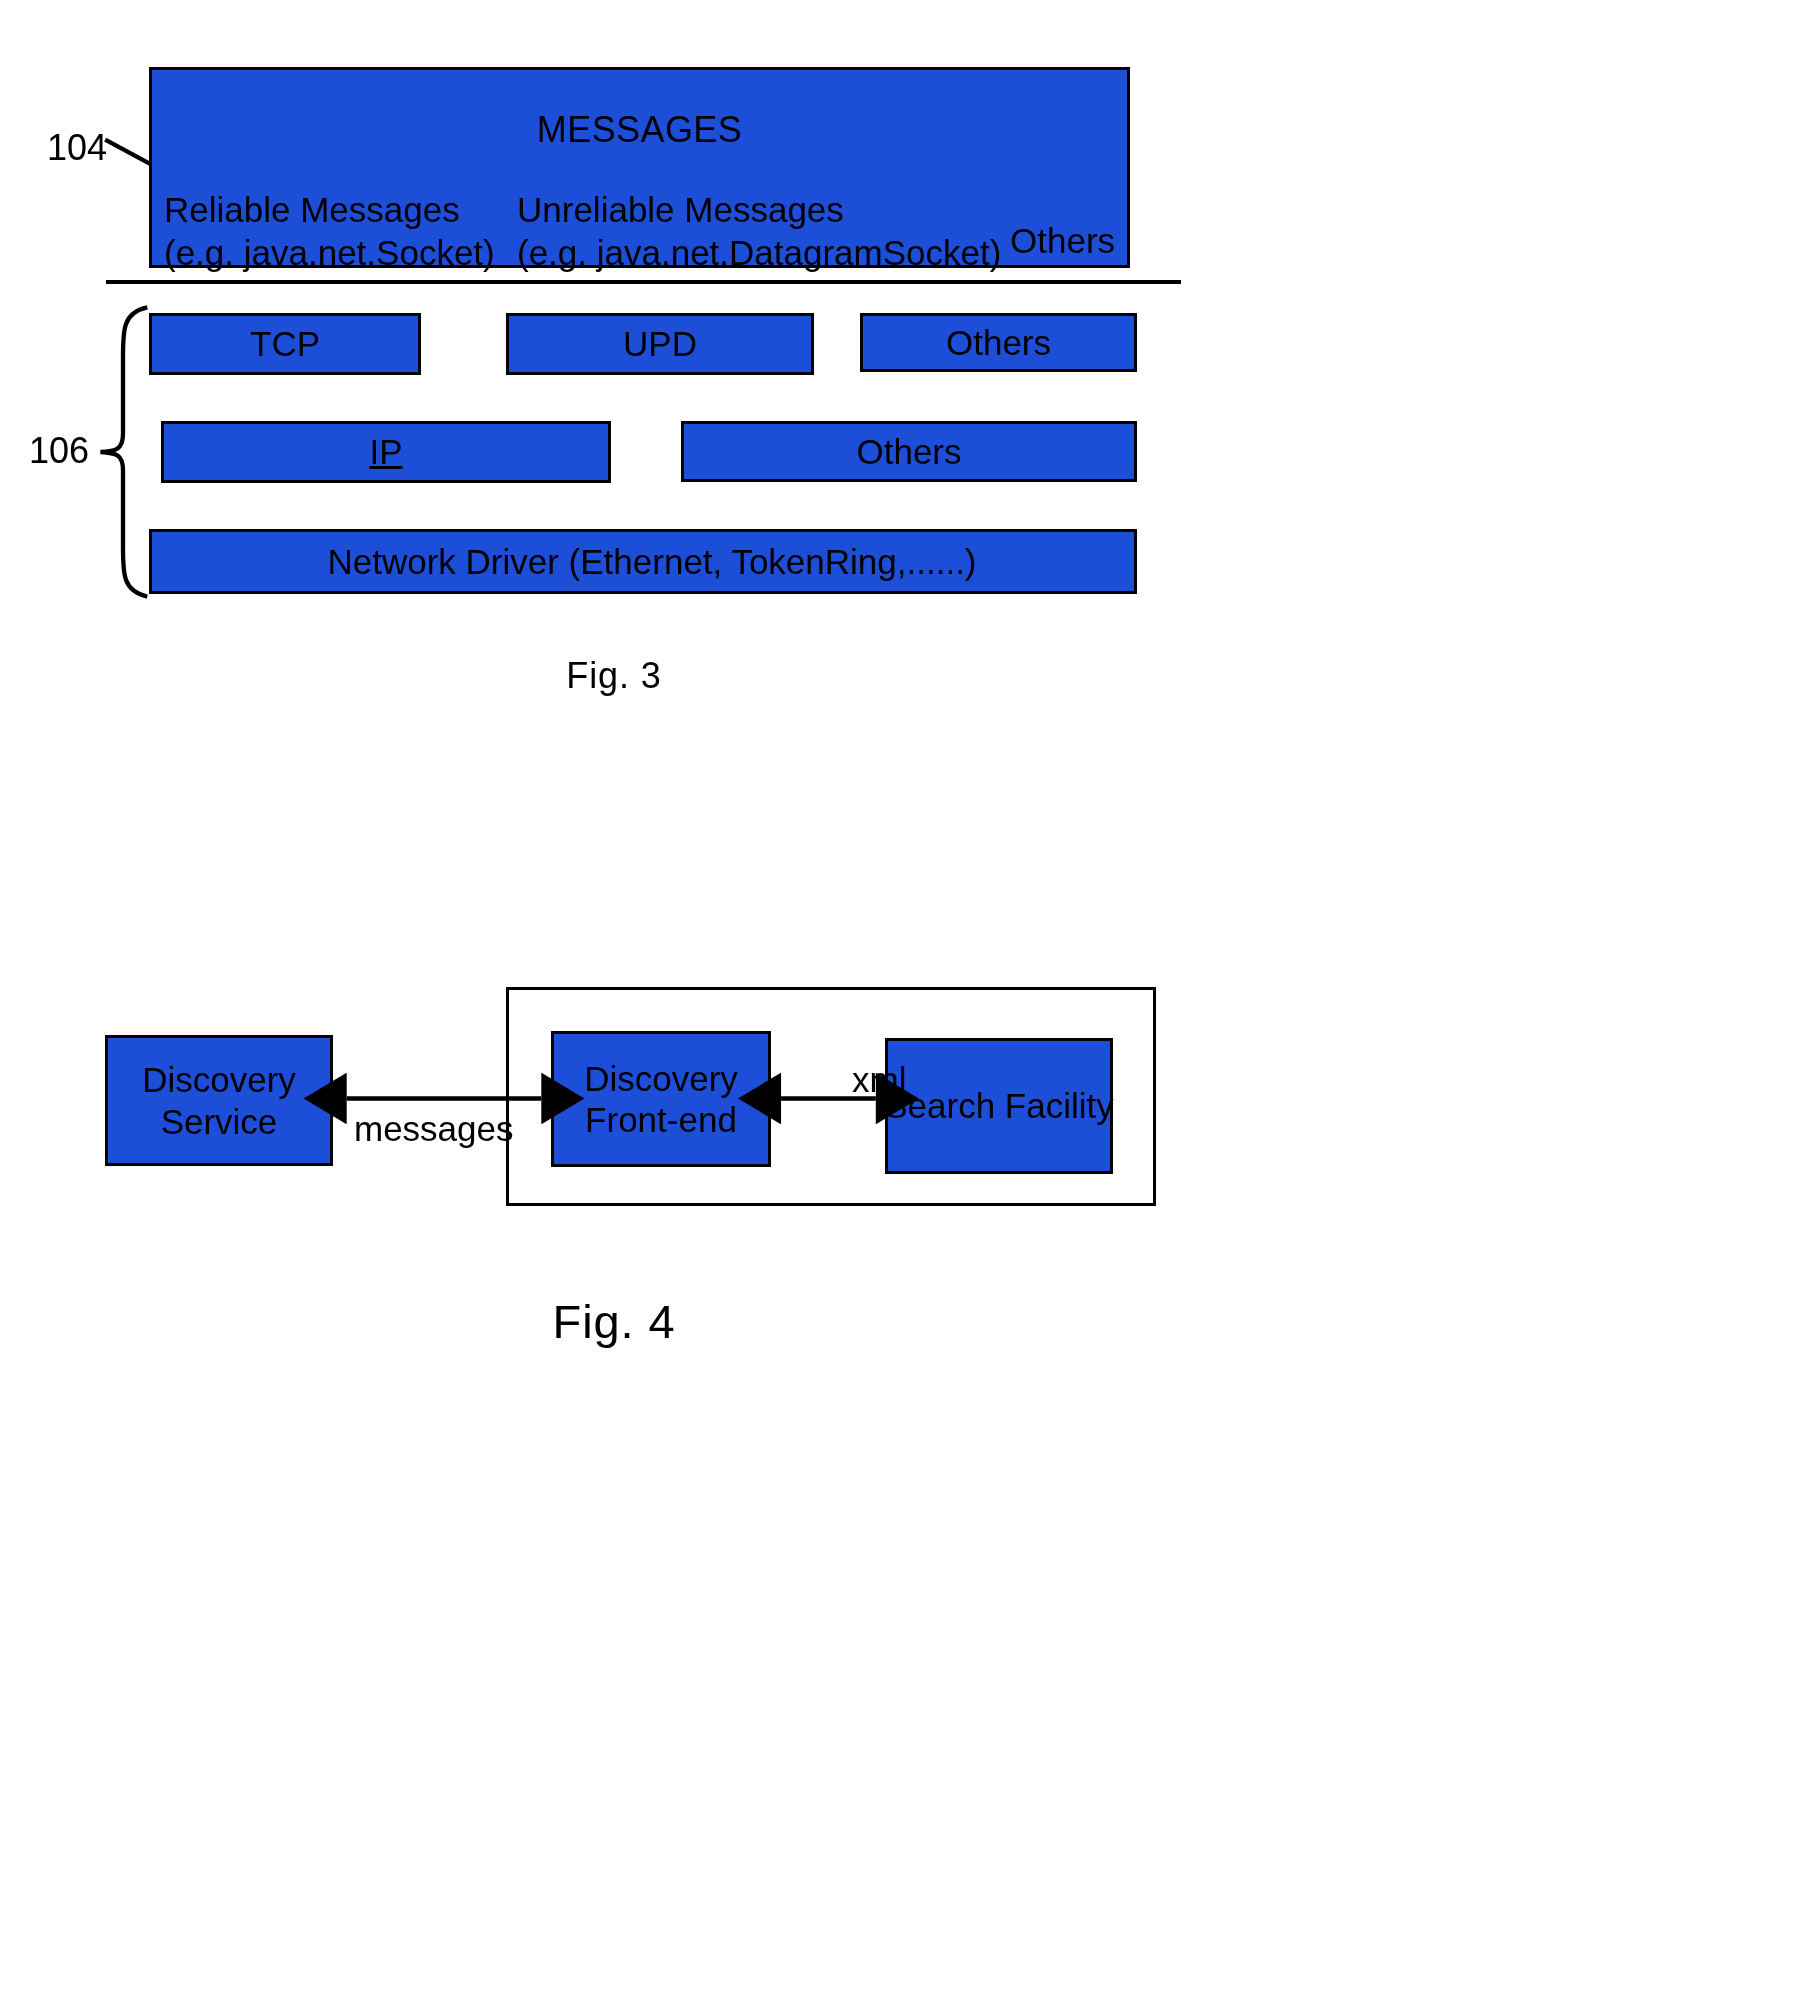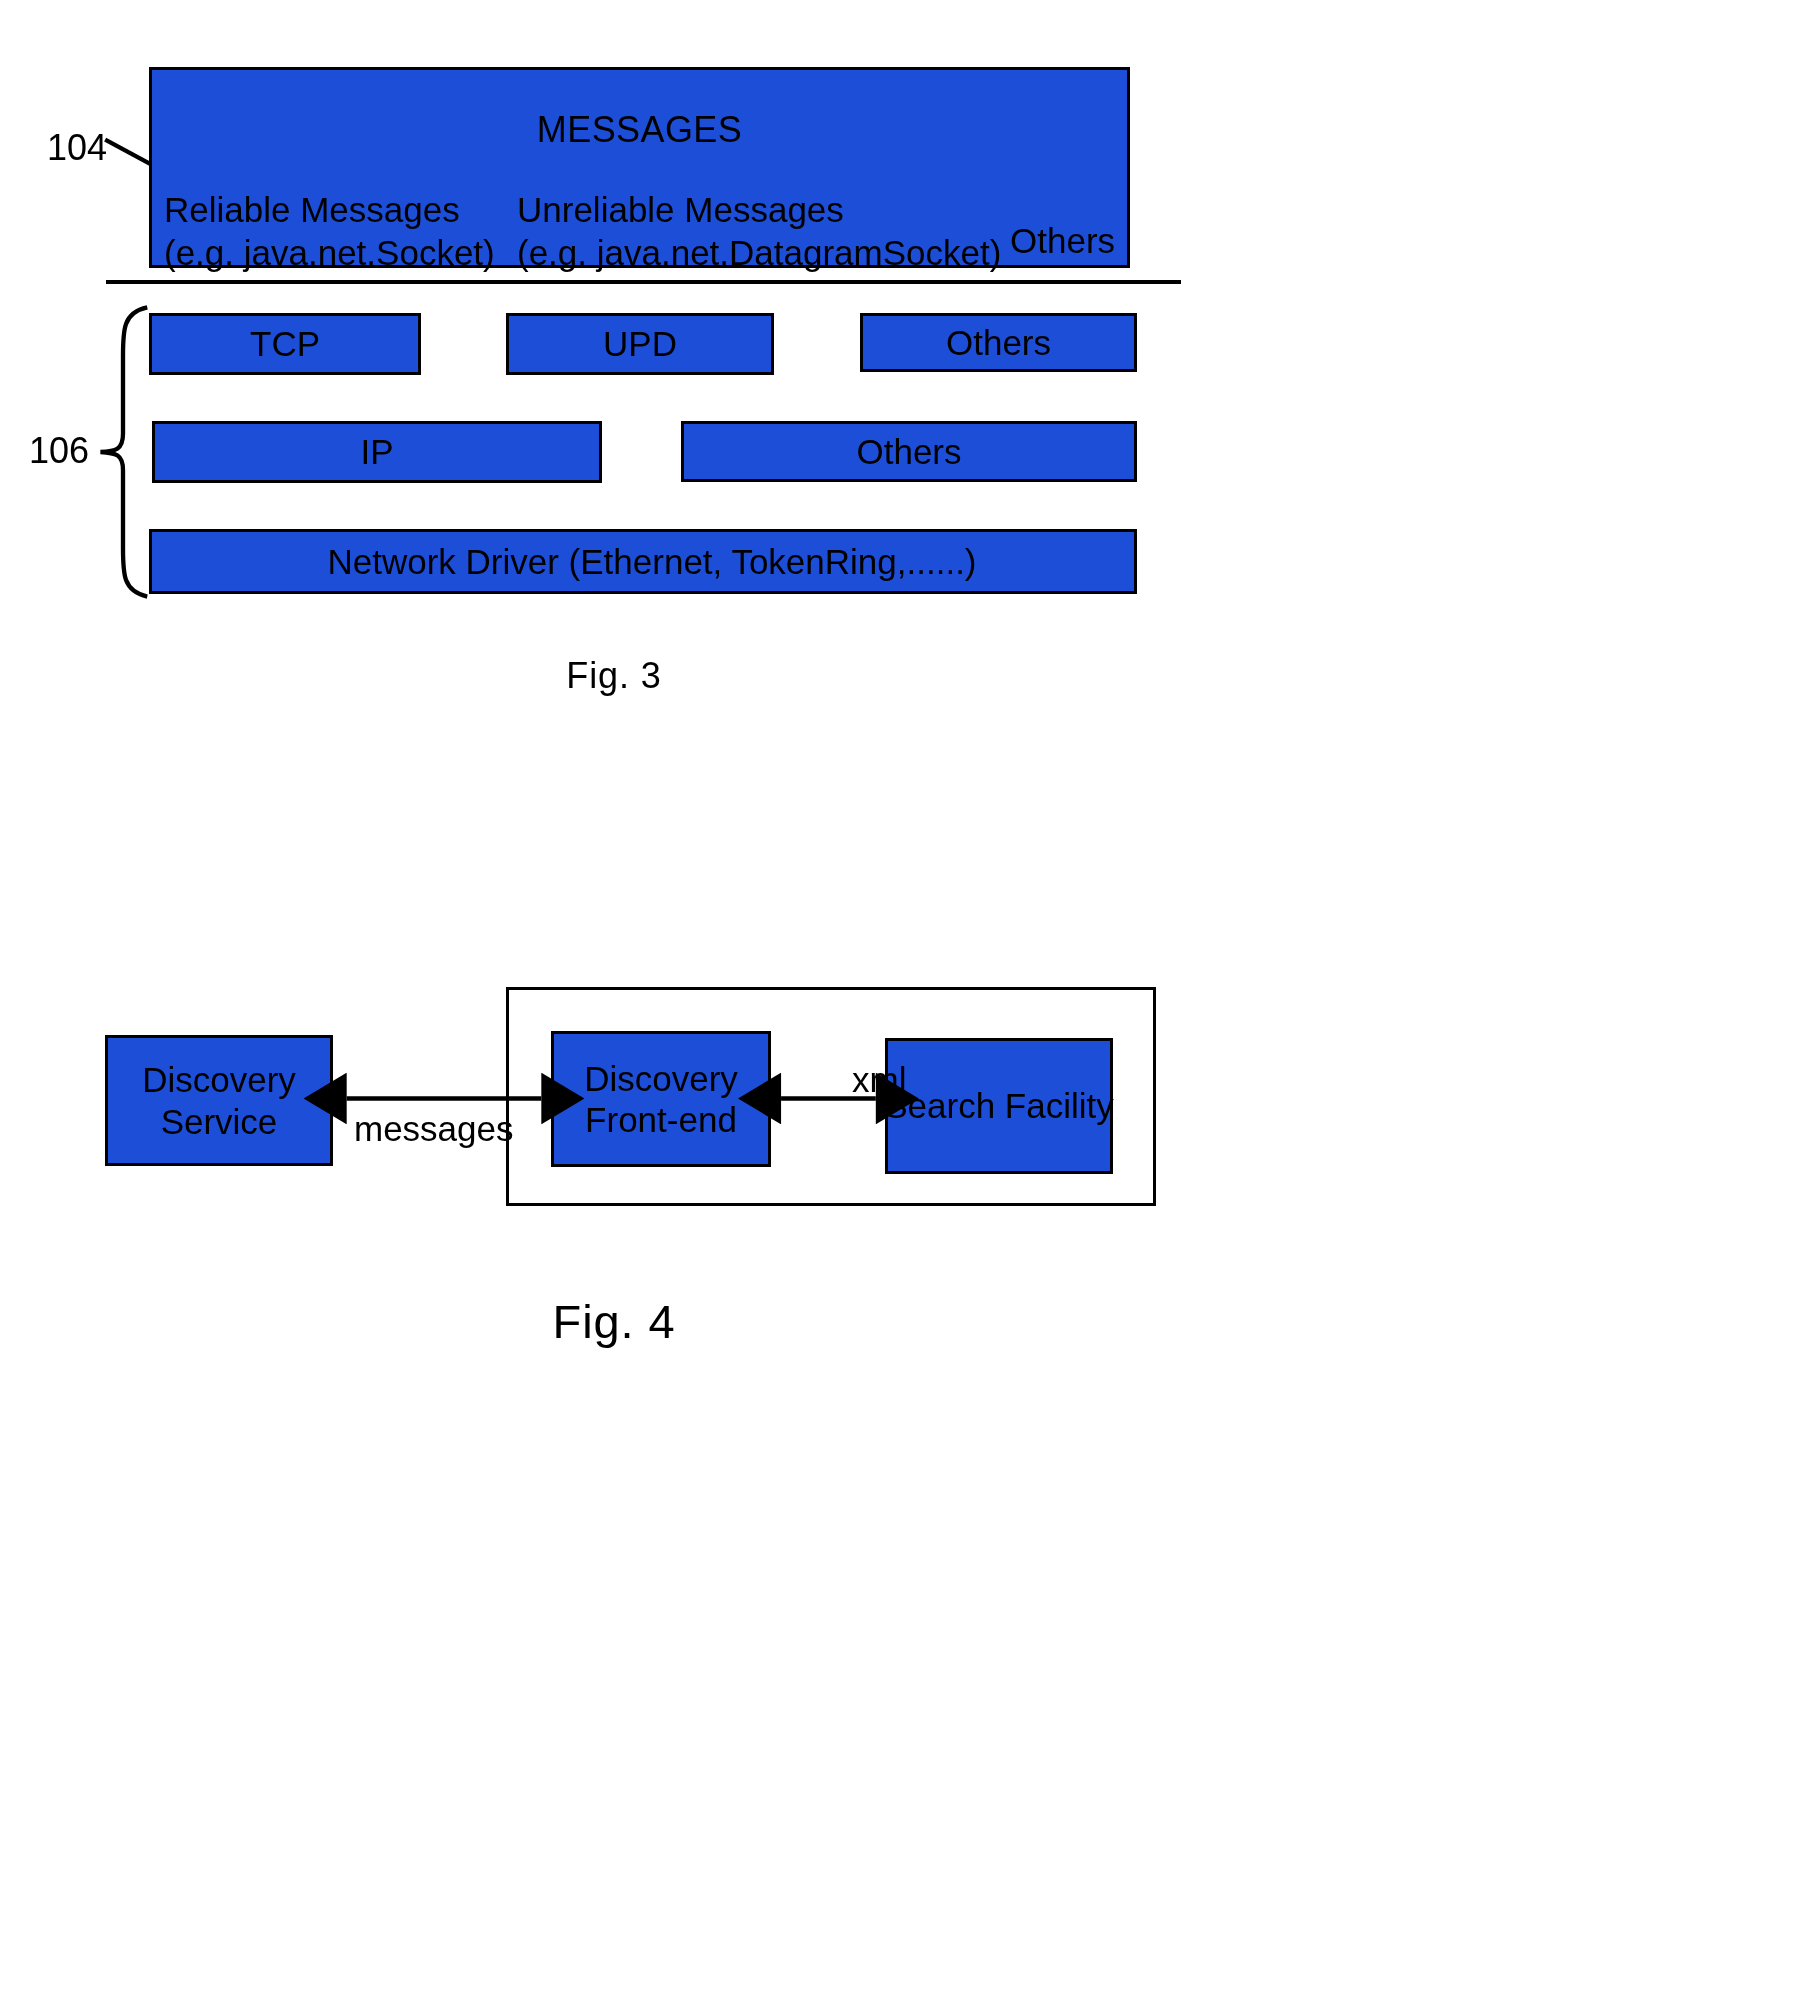--- a/index.html
+++ b/index.html
@@ -117,25 +117,25 @@
   #ref-106-bracket {
     position: absolute;
     left: 97px;
     top: 304px;
     width: 52px;
     height: 296px;
   }
 
   
   #fig3-tcp     { left: 149px;  top: 313px; width: 272px; height: 62px; }
-  #fig3-upd     { left: 506px;  top: 313px; width: 268px; height: 62px; }
+  #fig3-upd     { left: 506px;  top: 313px; width: 308px; height: 62px; }
   #fig3-others1 { left: 860px;  top: 313px; width: 277px; height: 59px; }
 
   
-  #fig3-ip      { left: 152px;  top: 421px; width: 450px; height: 62px; }
+  #fig3-ip      { left: 161px;  top: 421px; width: 450px; height: 62px; text-decoration: underline; }
   #fig3-others2 { left: 681px;  top: 421px; width: 456px; height: 61px; }
 
   
   #fig3-netdrv  { left: 149px;  top: 529px; width: 988px; height: 65px; padding-left: 18px; }
 
   #fig3-caption {
     position: absolute;
     left: 0;
     top: 655px;
     width: 1228px;

